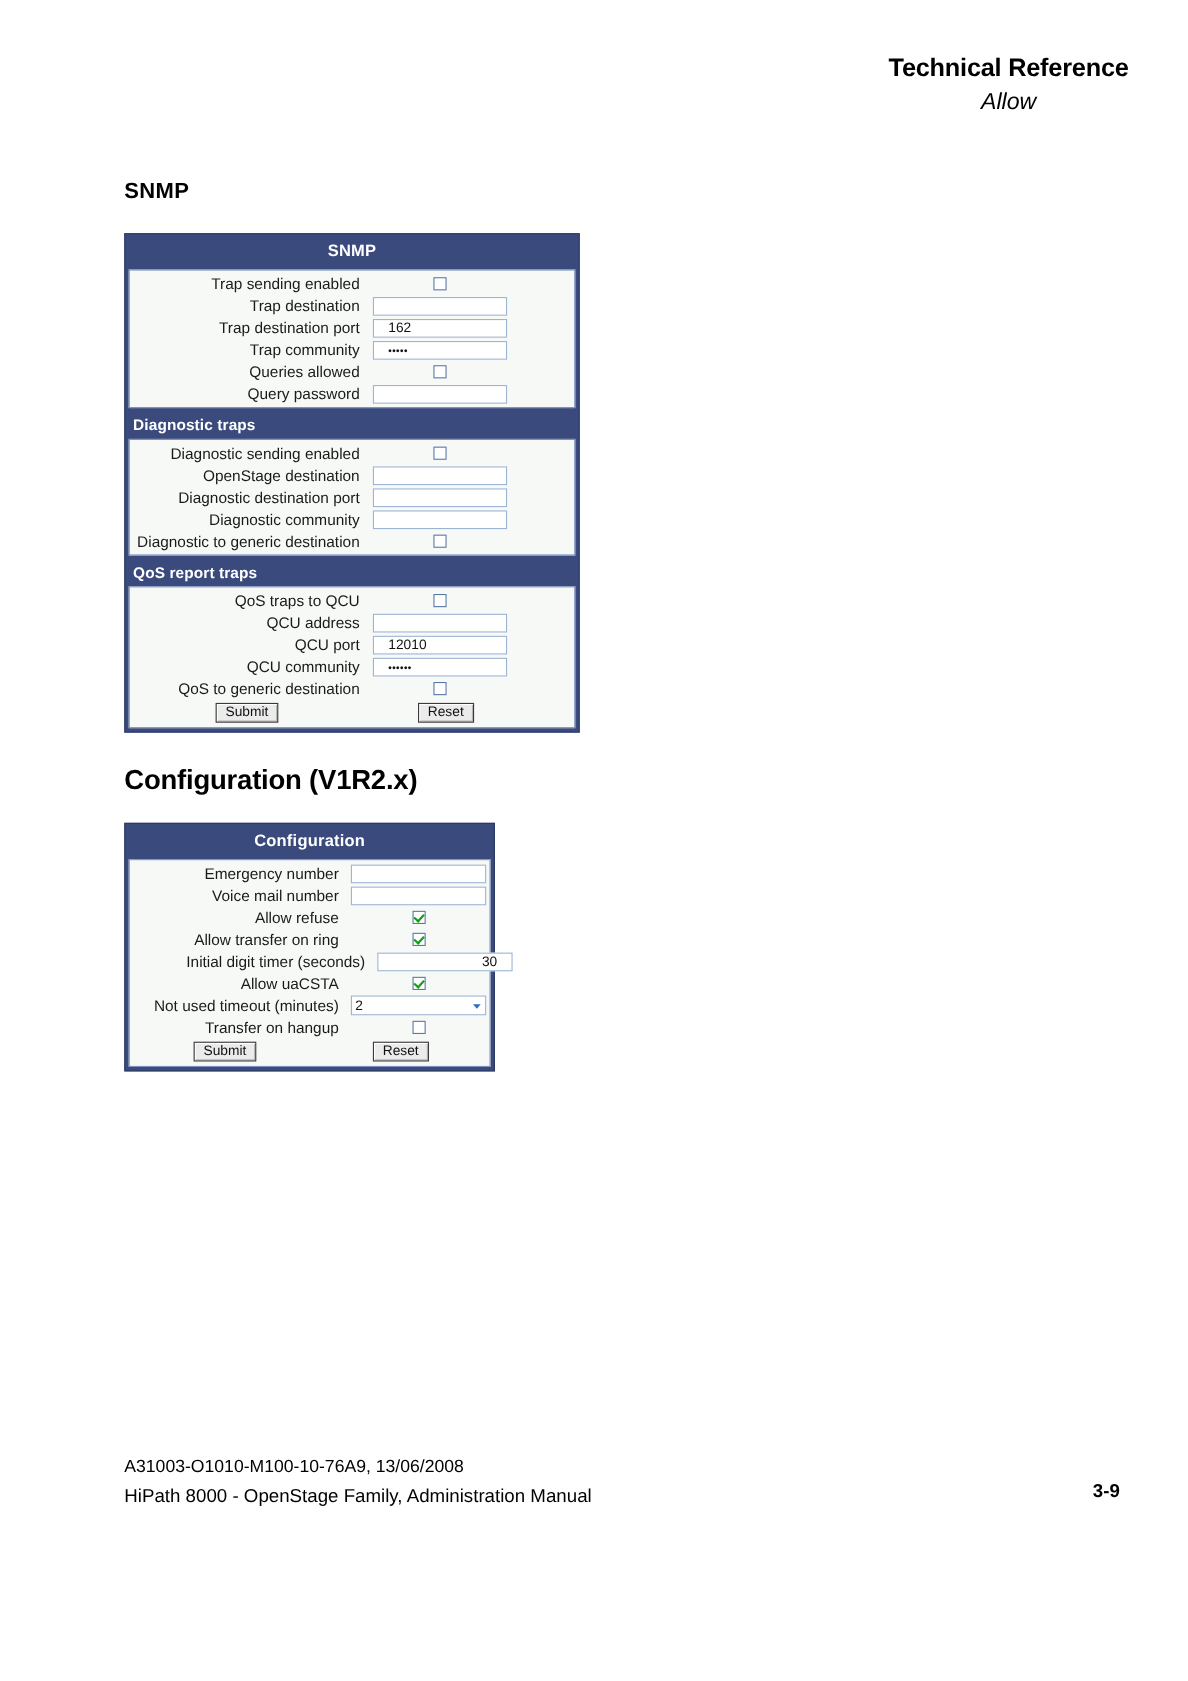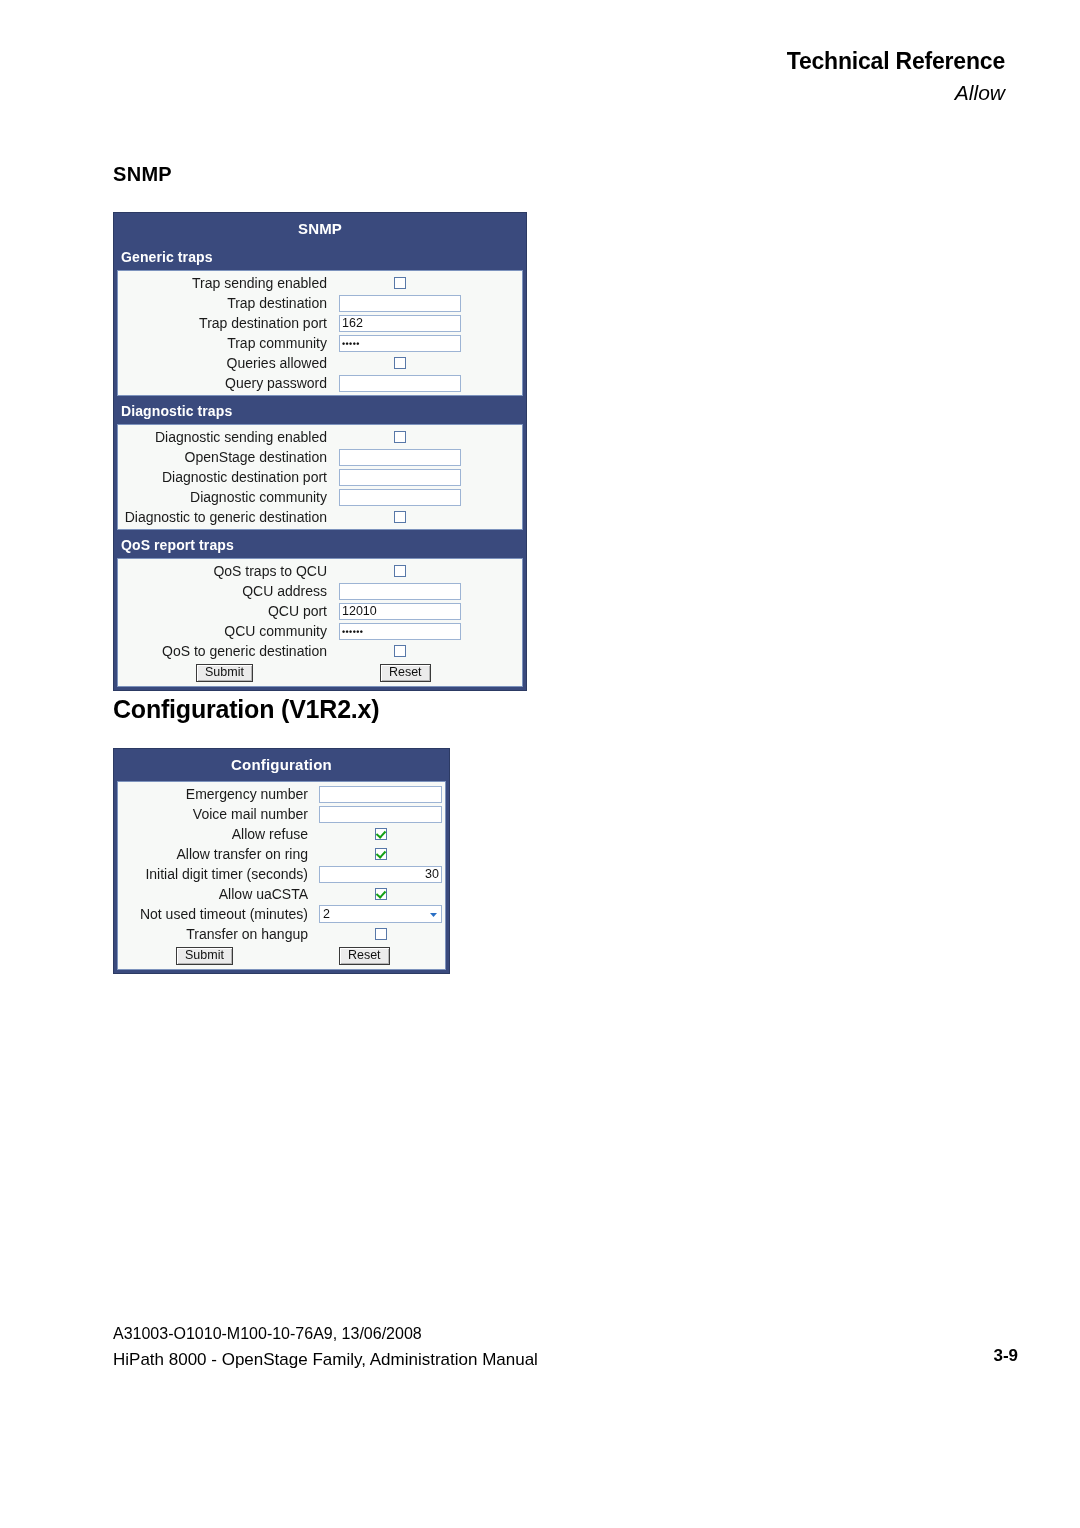--- a/index.html
+++ b/index.html
@@ -19,22 +19,22 @@
 
   .page {
     position: absolute;
     inset: 0;
   }
 
   
   .doc-header {
     position: absolute;
     top: 50px;
-    right: 75px;
-    text-align: right;
+    right: 54px;
+    text-align: center;
     line-height: 1.0;
   }
   .doc-header-title {
     font-size: 23px;
     font-weight: bold;
     letter-spacing: -0.2px;
     display: block;
   }
   .doc-header-sub {
     font-size: 21px;
@@ -115,21 +115,21 @@
 
   
   .txt {
     box-sizing: border-box;
     height: 17px;
     background: #ffffff;
     border: 1px solid #9db4d4;
     font-family: "Liberation Sans", sans-serif;
     font-size: 12.5px;
     color: #111111;
-    padding: 0 2px;
+    padding: 0 13px;
     line-height: 15px;
     outline: none;
   }
   .txt.pw {
     font-size: 9px;
     letter-spacing: 0.4px;
     font-weight: bold;
     padding-top: 1px;
   }
 
@@ -224,21 +224,20 @@
   <div class="doc-header">
     <span class="doc-header-title">Technical Reference</span>
     <span class="doc-header-sub">Allow</span>
   </div>
 
   <div class="h-snmp">SNMP</div>
 
   <div class="panel" id="snmp-panel" style="left:113px; top:212px; width:414px;">
     <div class="panel-title">SNMP</div>
     <div id="snmp-groups">
-        <div class="group-title">Generic traps</div>
         <div class="group-body">
           <div class="row">
             <div class="row-label" style="width: 209px;">Trap sending enabled</div>
             <div class="row-control" style="padding-left: 3px;">
               <div style="display: flex; align-items: center; justify-content: center; width: 122px;">
                 <span class="cb"></span>
               </div>
             </div>
           </div>
           <div class="row">
@@ -383,21 +382,21 @@
           </div>
           <div class="row">
             <div class="row-label" style="width: 190px;">Allow transfer on ring</div>
             <div class="row-control" style="padding-left: 2px;">
               <div style="display: flex; align-items: center; justify-content: center; width: 123px;">
                 <span class="cb on"></span>
               </div>
             </div>
           </div>
           <div class="row">
-            <div class="row-label" style="width: 190px;">Initial digit timer (seconds)</div>
+            <div class="row-label" style="width: 190px; margin-left: 24px;">Initial digit timer (seconds)</div>
             <div class="row-control" style="padding-left: 2px;">
               <div class="txt" style="width: 123px; text-align: right;">30</div>
             </div>
           </div>
           <div class="row">
             <div class="row-label" style="width: 190px;">Allow uaCSTA</div>
             <div class="row-control" style="padding-left: 2px;">
               <div style="display: flex; align-items: center; justify-content: center; width: 123px;">
                 <span class="cb on"></span>
               </div>

